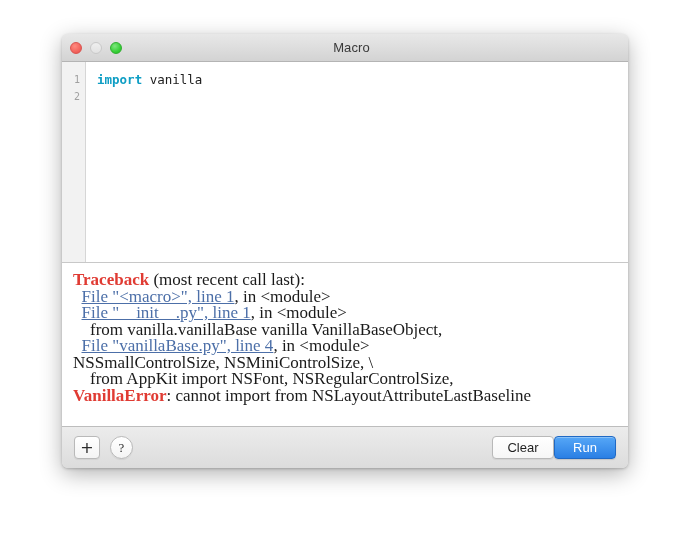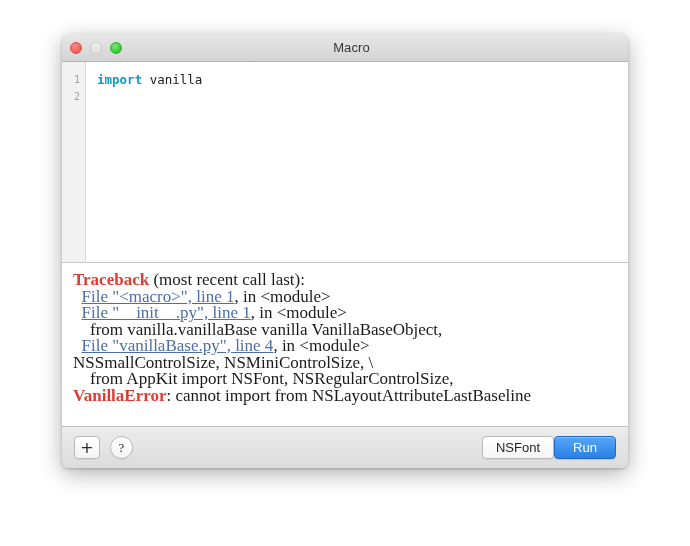--- a/index.html
+++ b/index.html
@@ -244,17 +244,17 @@
       <div class="out-line"><span>  </span><span class="filelink">File "vanillaBase.py", line 4</span><span>, in &lt;module&gt;</span></div>
       <div class="out-line"><span>NSSmallControlSize, NSMiniControlSize, \</span></div>
       <div class="out-line"><span>    from AppKit import NSFont, NSRegularControlSize,</span></div>
       <div class="out-line"><span class="err">VanillaError</span><span>: cannot import from NSLayoutAttributeLastBaseline</span></div>
     </div>
 
   <div id="bottom-bar">
     <div class="btn-square">+</div>
     <div class="btn-round">?</div>
     <div class="spacer"></div>
-    <div class="btn-push plain">NSFont</div>
+    <div class="btn-push plain">Clear</div>
     <div class="btn-push primary">Run</div>
   </div>
 
 </div>
 
 </body></html>

